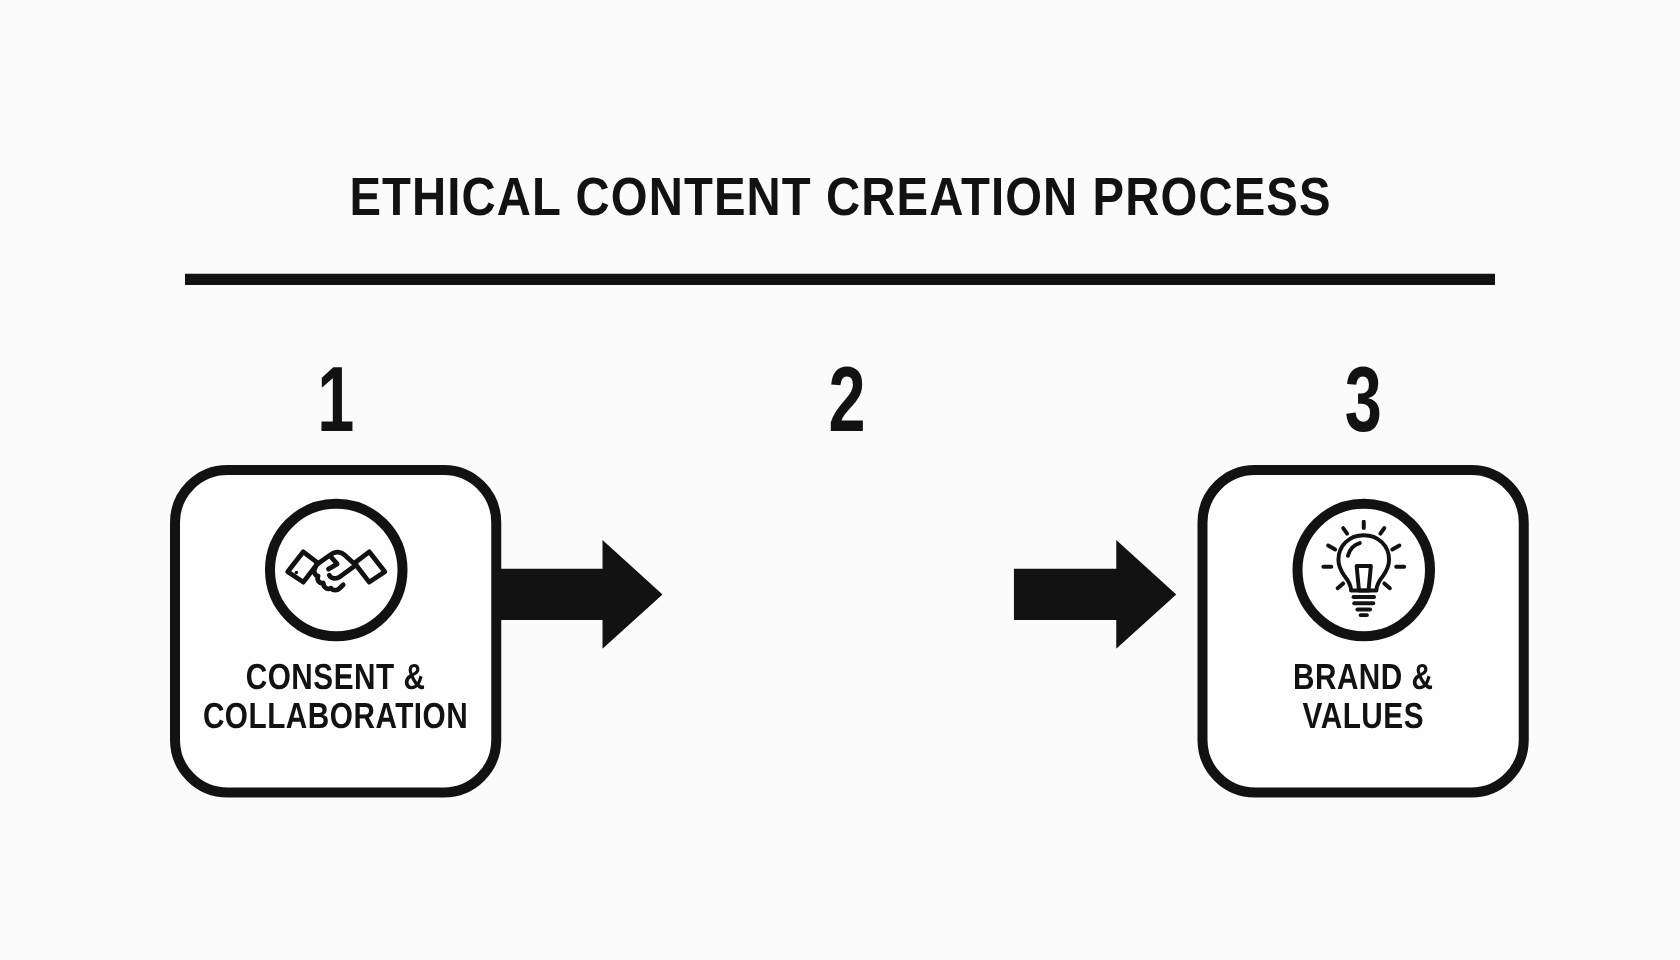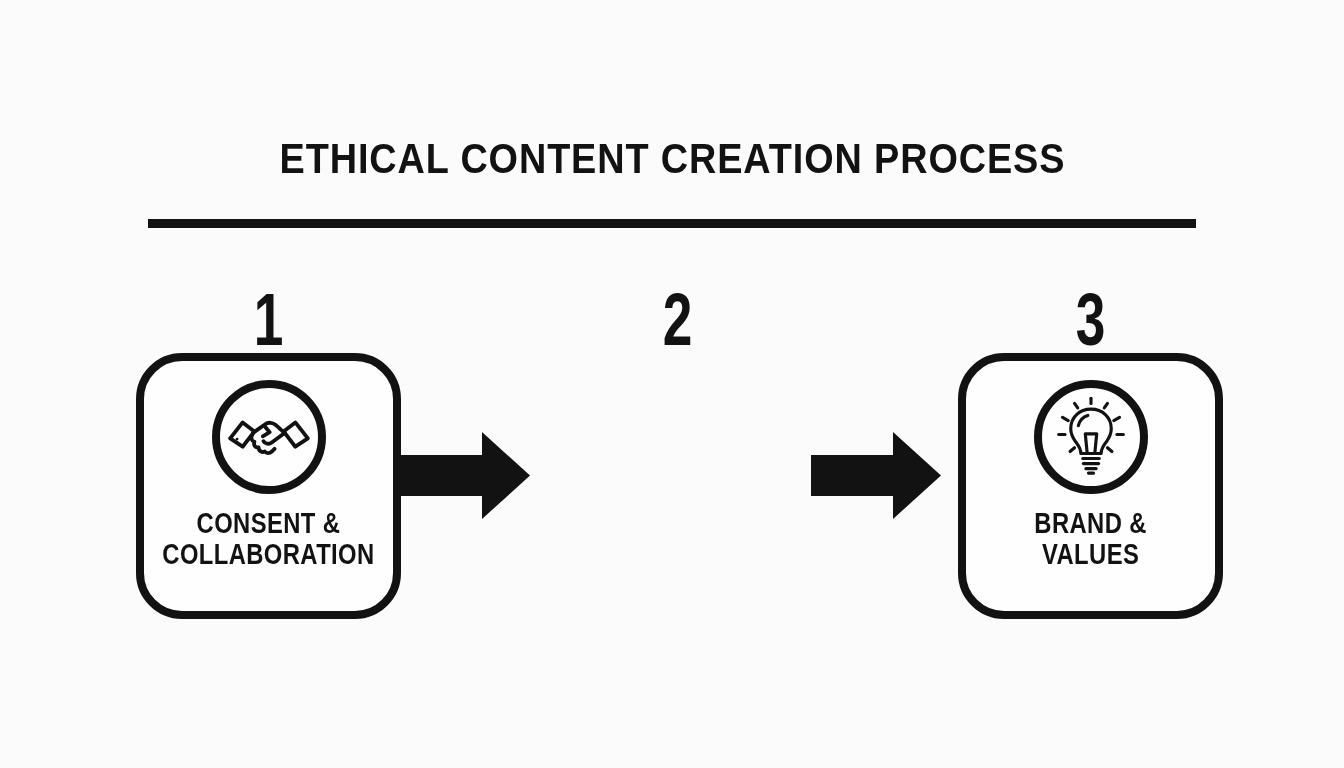--- a/index.html
+++ b/index.html
@@ -41,21 +41,21 @@
 
   .num{
     height:64px;display:flex;align-items:flex-end;justify-content:center;
   }
   .num span{
     display:inline-block;font-size:74px;font-weight:bold;line-height:64px;
     transform:scaleX(0.72);transform-origin:center bottom;color:var(--ink);
   }
 
   .box{
-    margin-top:1px;width:265px;height:266px;
+    margin-top:20px;width:265px;height:266px;
     background:var(--box_fill);
     border:8px solid var(--ink);
     border-radius:46px;
     display:flex;flex-direction:column;align-items:center;
   }
   .icon-ring{
     margin-top:19px;width:114px;height:114px;
     border:8px solid var(--ink);border-radius:50%;
     display:flex;align-items:center;justify-content:center;
     color:var(--ink);

